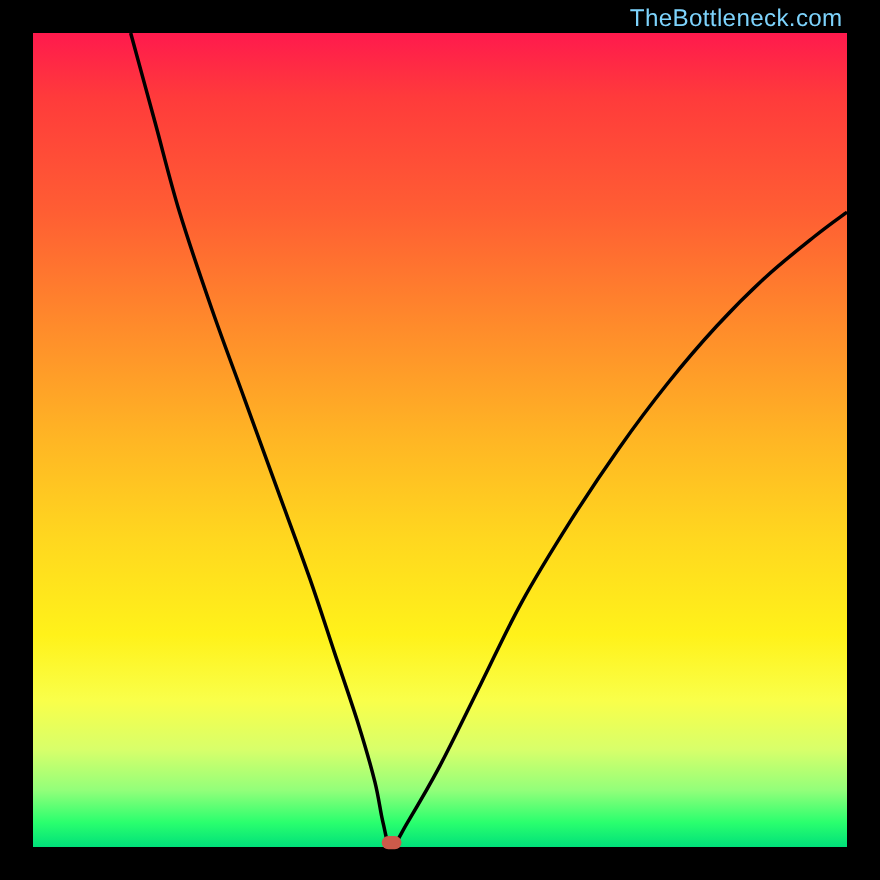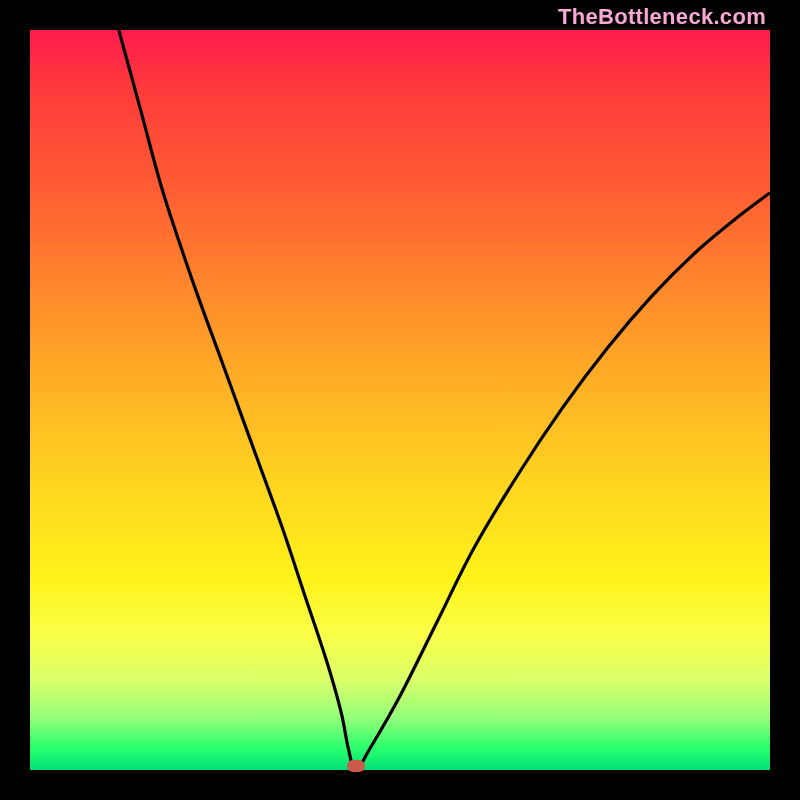--- a/index.html
+++ b/index.html
@@ -37,24 +37,24 @@
       #d8ff6a 88%,
       #93ff7a 93%,
       #2aff6e 97%,
       #00e07a 100%
     );
   }
   .watermark {
     position: absolute;
     top: 4px;
     right: 34px;
-    color: #f9a8d4;
+    color: #7dd3fc;
     font-size: 22px;
     letter-spacing: 0.3px;
-    font-weight: 700;
+    font-weight: 400;
     user-select: none;
   }
   svg.curve {
     position: absolute;
     left: 0;
     top: 0;
     width: 740px;
     height: 740px;
     pointer-events: none;
   }

